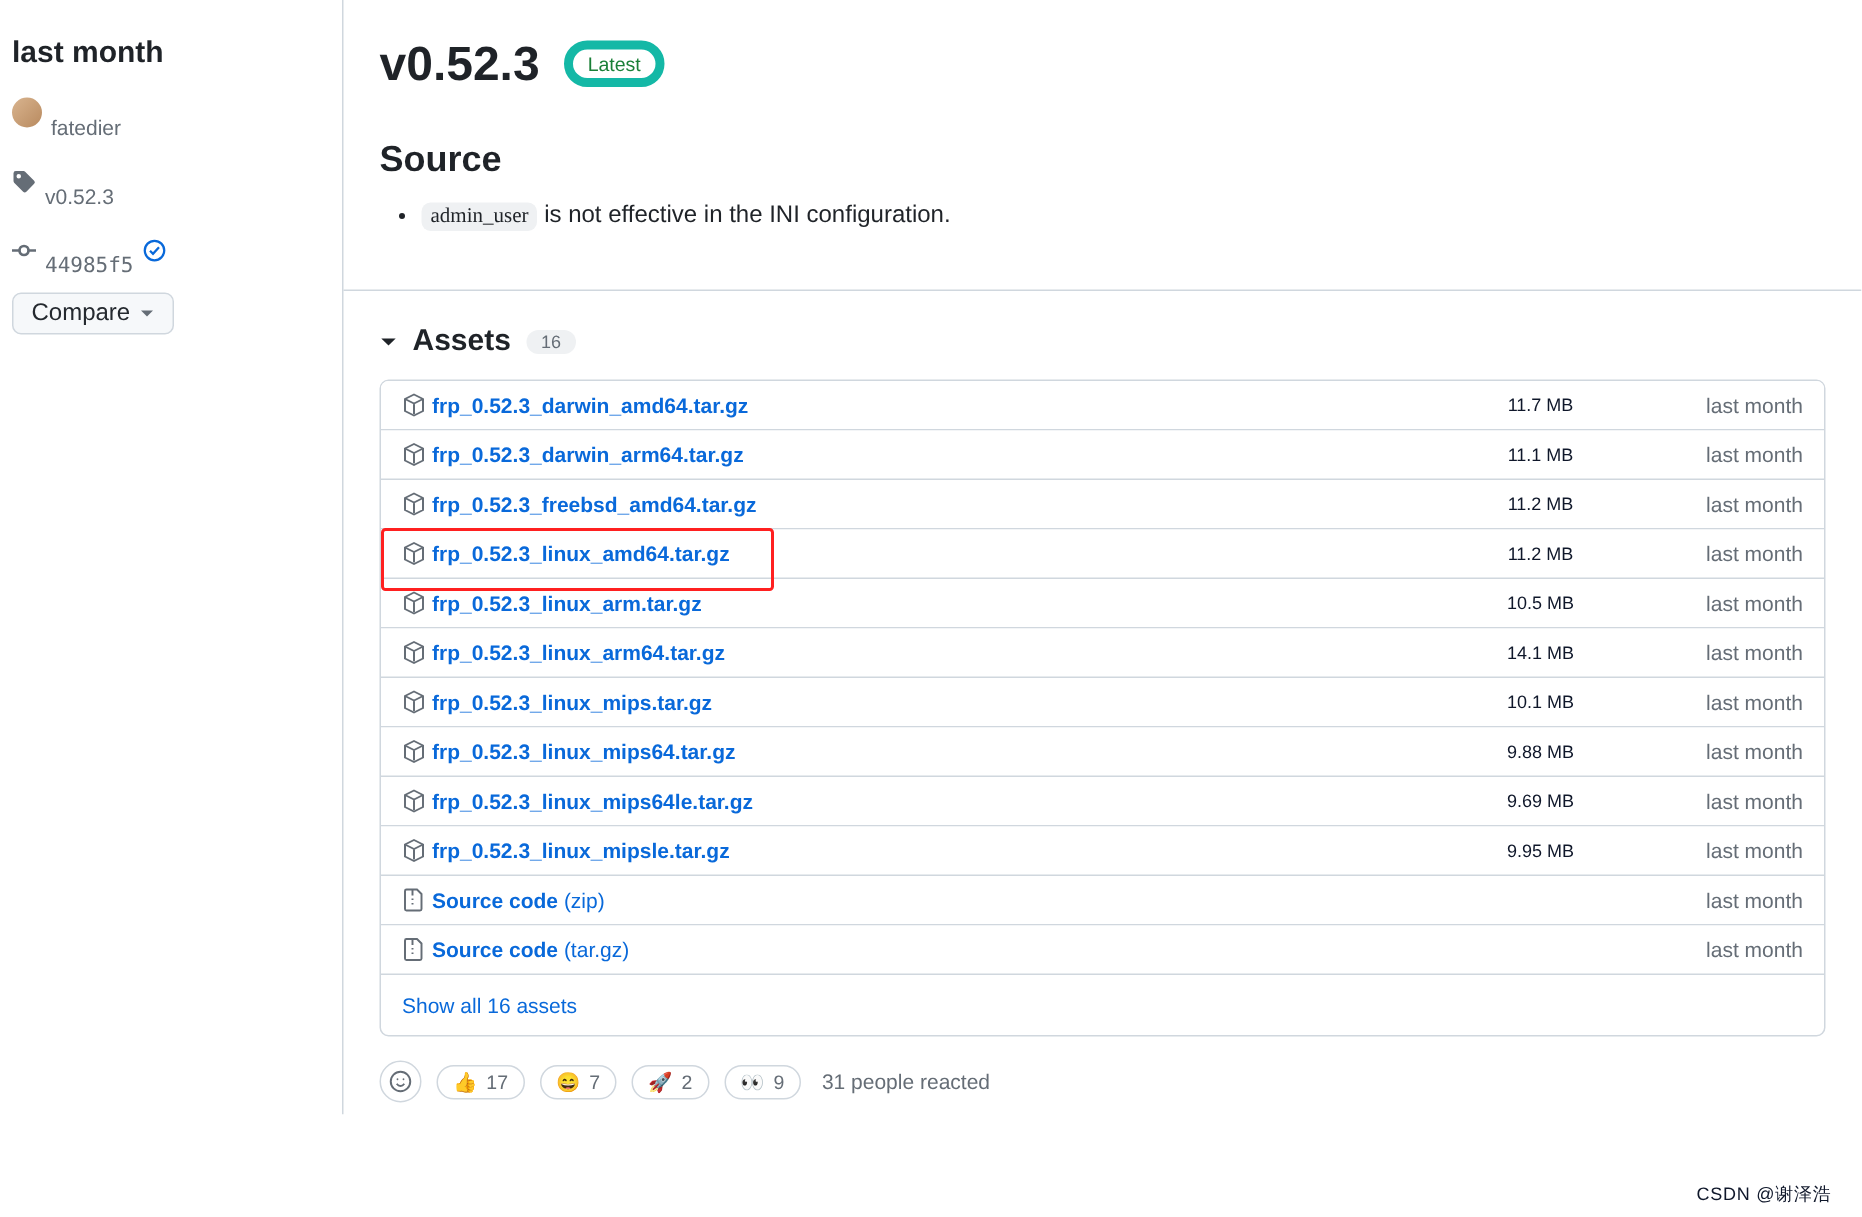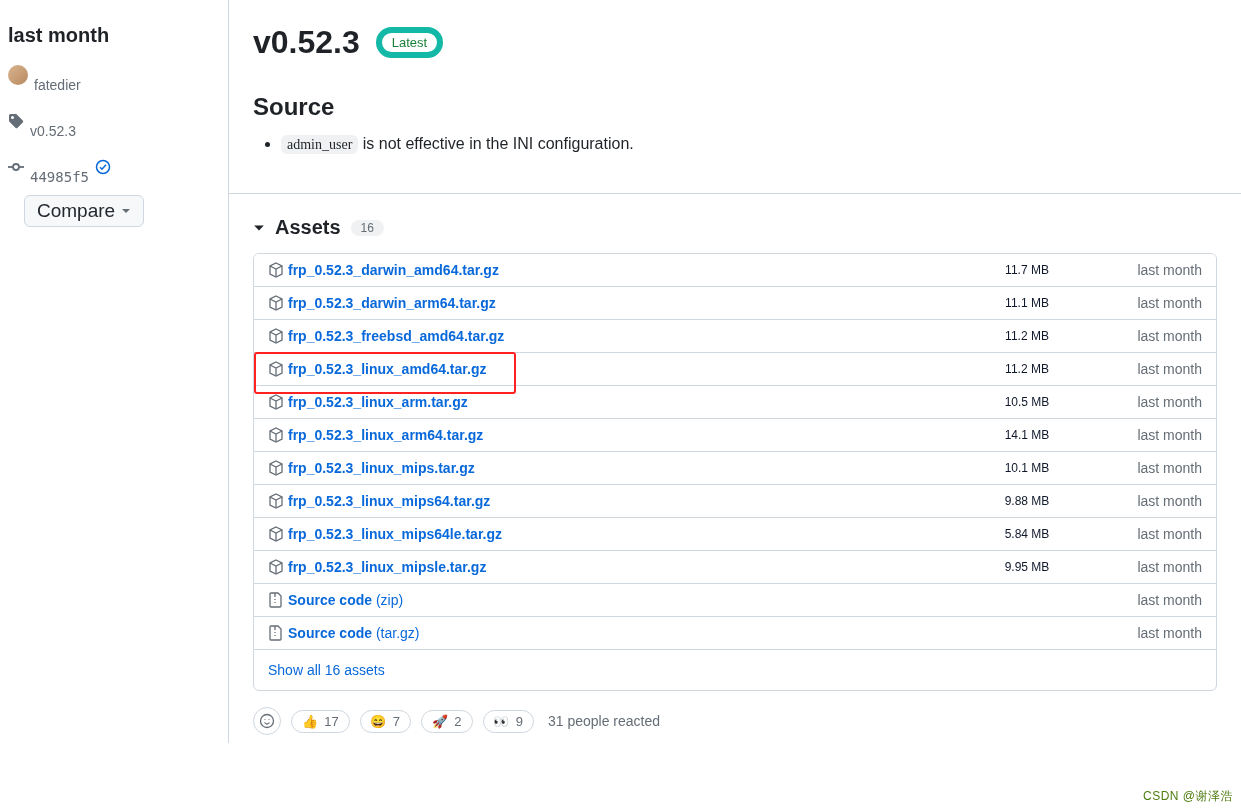--- a/index.html
+++ b/index.html
@@ -17,21 +17,21 @@
 .sb-row { display: flex; align-items: center; gap: 6px; margin-bottom: 10px; font-size: 14px; color: #656d76; }
 .sb-row a { color: #656d76; text-decoration: none; margin-top: 20px; }
 .avatar { width: 20px; height: 20px; border-radius: 50%; background: linear-gradient(135deg,#d9b48f,#b88a5f); display:inline-block; }
 .icon-tag, .icon-commit, .icon-package, .icon-zip, .icon-triangle, .icon-verified {
   display:inline-flex; align-items:center; justify-content:center;
 }
 .compare-btn {
   display:inline-flex; align-items:center; gap:6px;
   border:1px solid #d0d7de; border-radius:6px;
   padding:4px 12px; background:#f6f8fa; color:#24292f;
-  font-size:19px; cursor:pointer;margin-left:16px;
+  font-size:16px; cursor:pointer;
 }
 .title-row { display:flex; align-items:center; gap:16px; margin-bottom:32px; }
 .title-row h1 { font-size:32px; font-weight:600; }
 .latest-badge { display:inline-flex; border:6px solid #14b8a6; color:#1a7f37; border-radius:20px; padding:2px 10px; font-size:13px; font-weight:500; }
 h2.fixes { font-size:24px; font-weight:600; margin-bottom:14px; }
 ul.fixlist { list-style: disc; padding-left: 28px; margin-bottom: 40px; }
 ul.fixlist li { font-size:16px; color:#1f2328; }
 code.inline { background:#eff1f3; border-radius:6px; padding:2px 6px; font-family: Liberation Serif, serif; font-size:14px; }
 .mono { font-family: ui-monospace, SFMono-Regular, Menlo, monospace; }
 hr.sep { border:0; border-top:1px solid #d0d7de; margin-left:-24px; margin-right:-24px; }
@@ -51,21 +51,21 @@
   content:""; position:absolute; left:0; top:-1px; width:258px; height:38px;
   border:2.5px solid #ff2020; border-radius:3px; pointer-events:none;
 }
 .showall { padding:12px 14px; }
 .showall a { color:#0969da; text-decoration:none; font-size:14px; }
 .reactions { display:flex; align-items:center; gap:10px; margin-top:16px; }
 .react-add { width:28px; height:28px; border:1px solid #d0d7de; border-radius:50%; display:flex; align-items:center; justify-content:center; background:#fff; cursor:pointer; color:#656d76; }
 .react-pill { display:inline-flex; align-items:center; gap:6px; border:1px solid #d0d7de; border-radius:16px; padding:3px 10px; background:#fff; cursor:pointer; font-size:13px; color:#656d76; }
 .react-count-text { color:#656d76; font-size:14px; margin-left:4px; }
 svg { display:block; }
-.watermark { position:fixed; right:8px; bottom:6px; font-size:12px; color:#4d7c0f; letter-spacing:0.5px; }
+.watermark { position:fixed; right:20px; bottom:6px; font-size:12px; color:#0f172a; letter-spacing:0.5px; }
 </style>
 </head>
 <body>
 
 <div class="page">
 
   <aside class="sidebar">
     <h3>last month</h3>
     <div class="sb-row">
       <span class="avatar"></span>
@@ -238,21 +238,21 @@
         <div class="asset-row">
           <div class="asset-name">
             <span>
               <svg width="16" height="16" viewBox="0 0 16 16" fill="none" stroke="#656d76" stroke-width="1.3">
                 <path d="M8 1l6 3v8l-6 3-6-3V4l6-3Z"></path>
                 <path d="M2 4l6 3 6-3M8 7v7"></path>
               </svg>
             </span>
             <a href="#">frp_0.52.3_linux_mips64le.tar.gz</a>
           </div>
-          <div class="asset-size">5.84 MB</div>
+          <div class="asset-size">9.69 MB</div>
           <div class="asset-date">last month</div>
         </div>
         <div class="asset-row">
           <div class="asset-name">
             <span>
               <svg width="16" height="16" viewBox="0 0 16 16" fill="none" stroke="#656d76" stroke-width="1.3">
                 <path d="M8 1l6 3v8l-6 3-6-3V4l6-3Z"></path>
                 <path d="M2 4l6 3 6-3M8 7v7"></path>
               </svg>
             </span>

